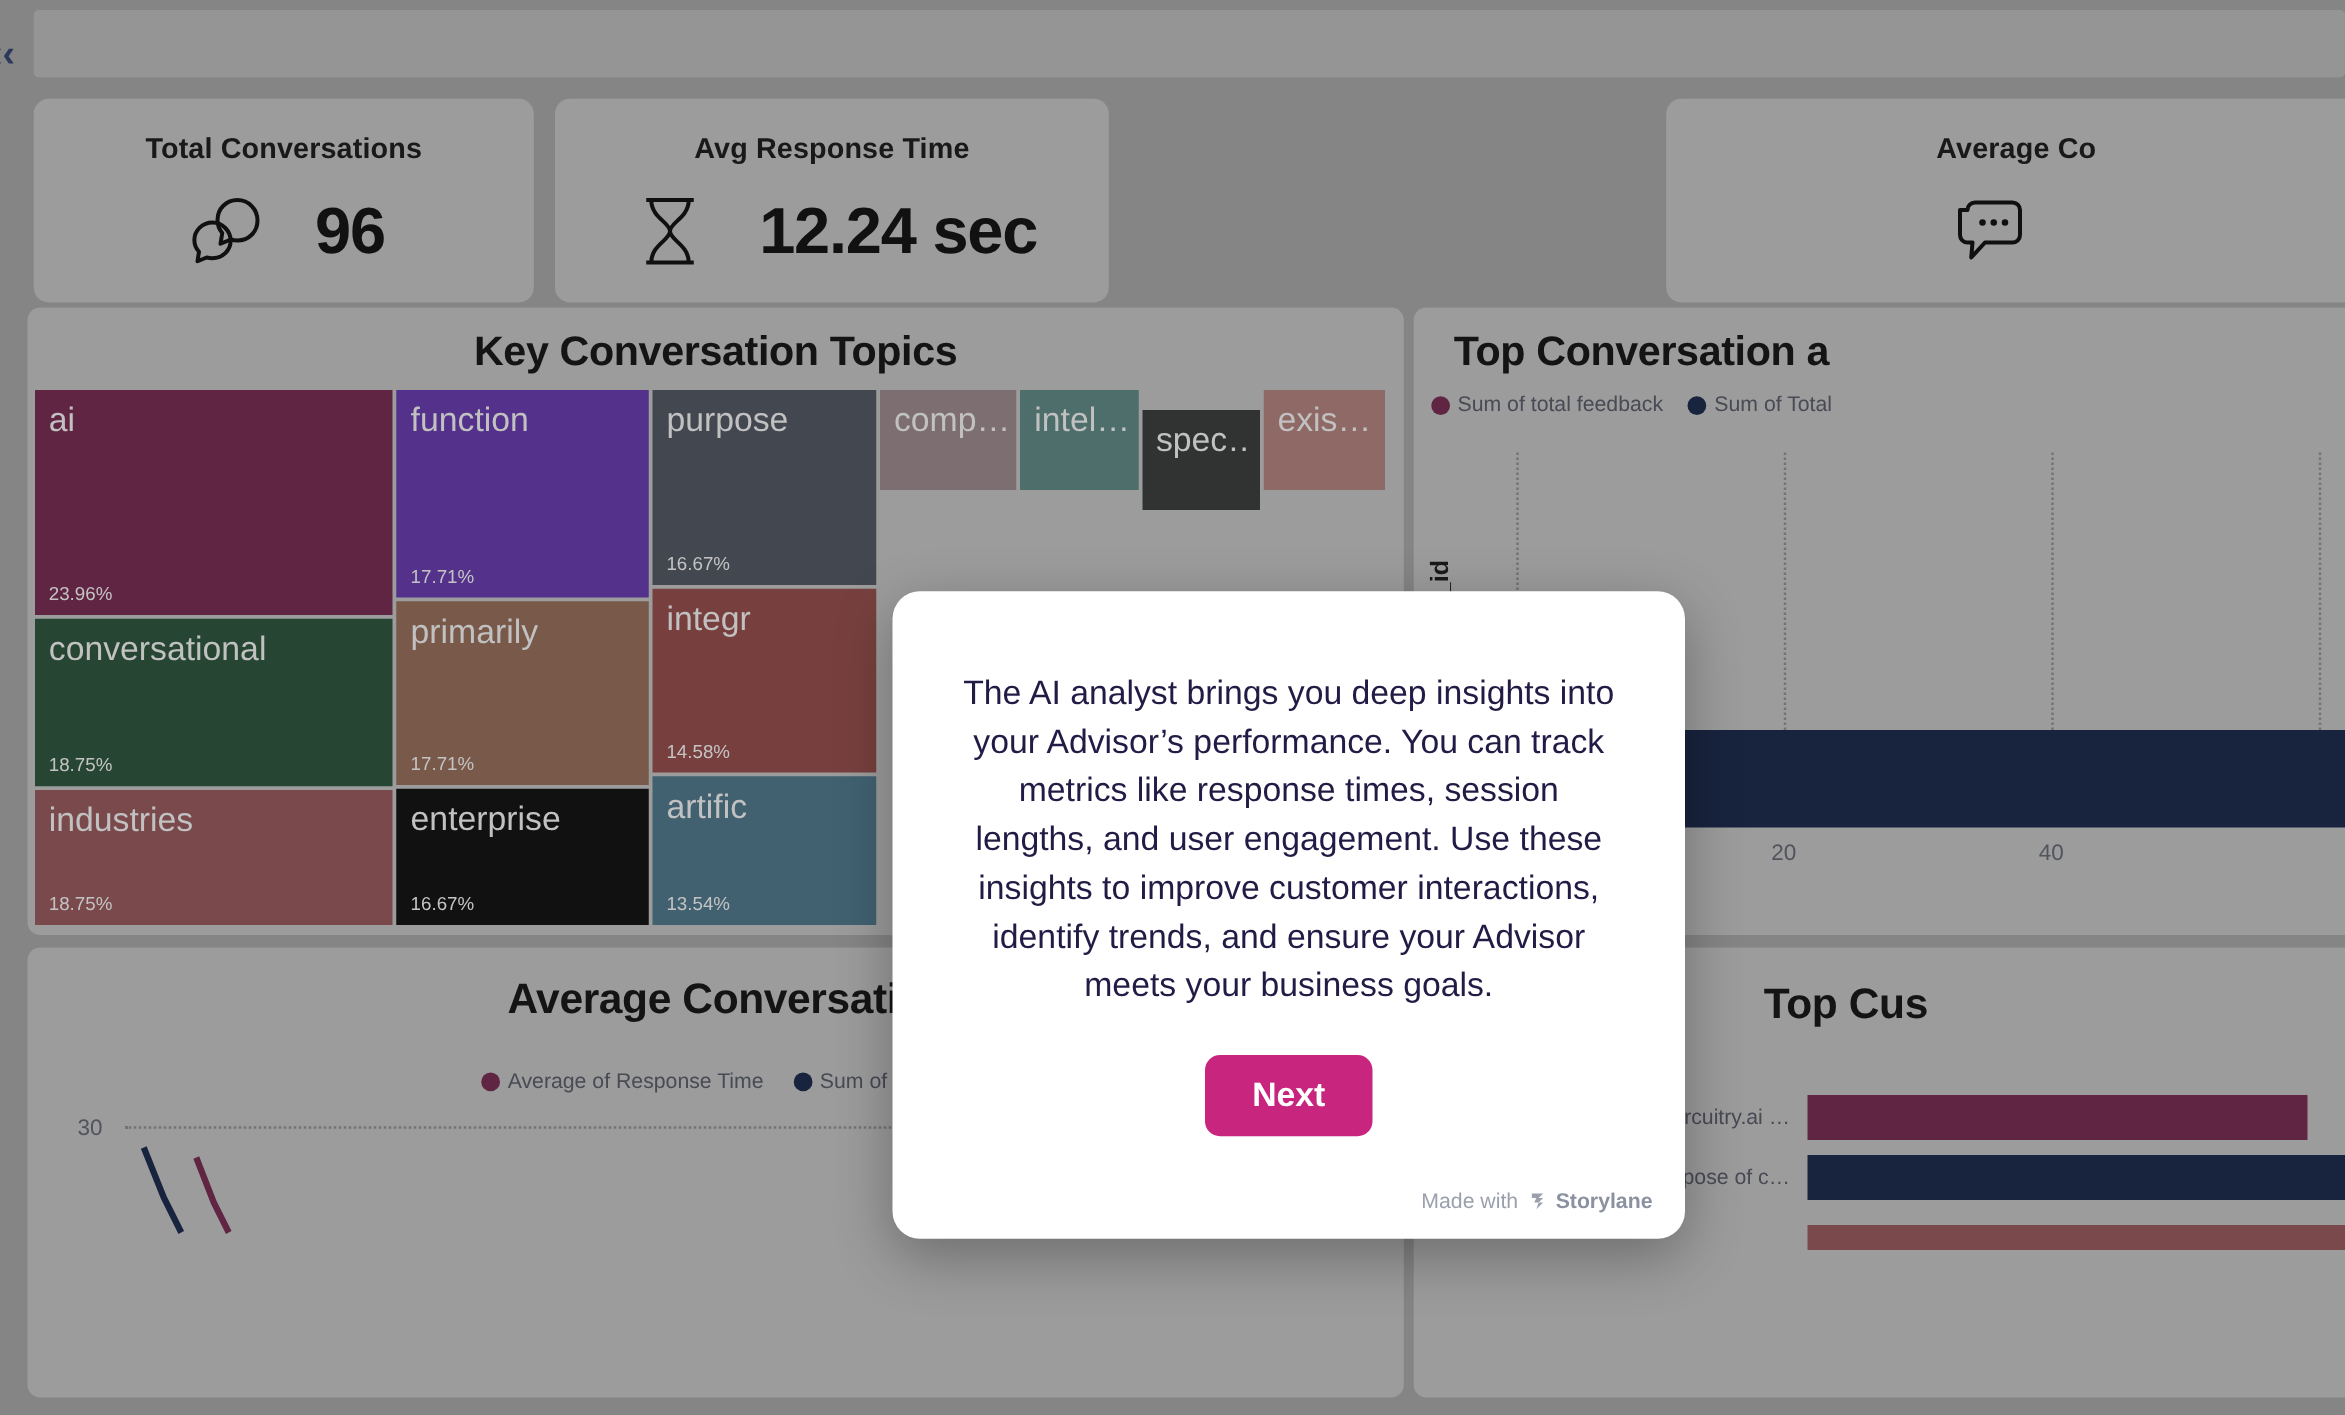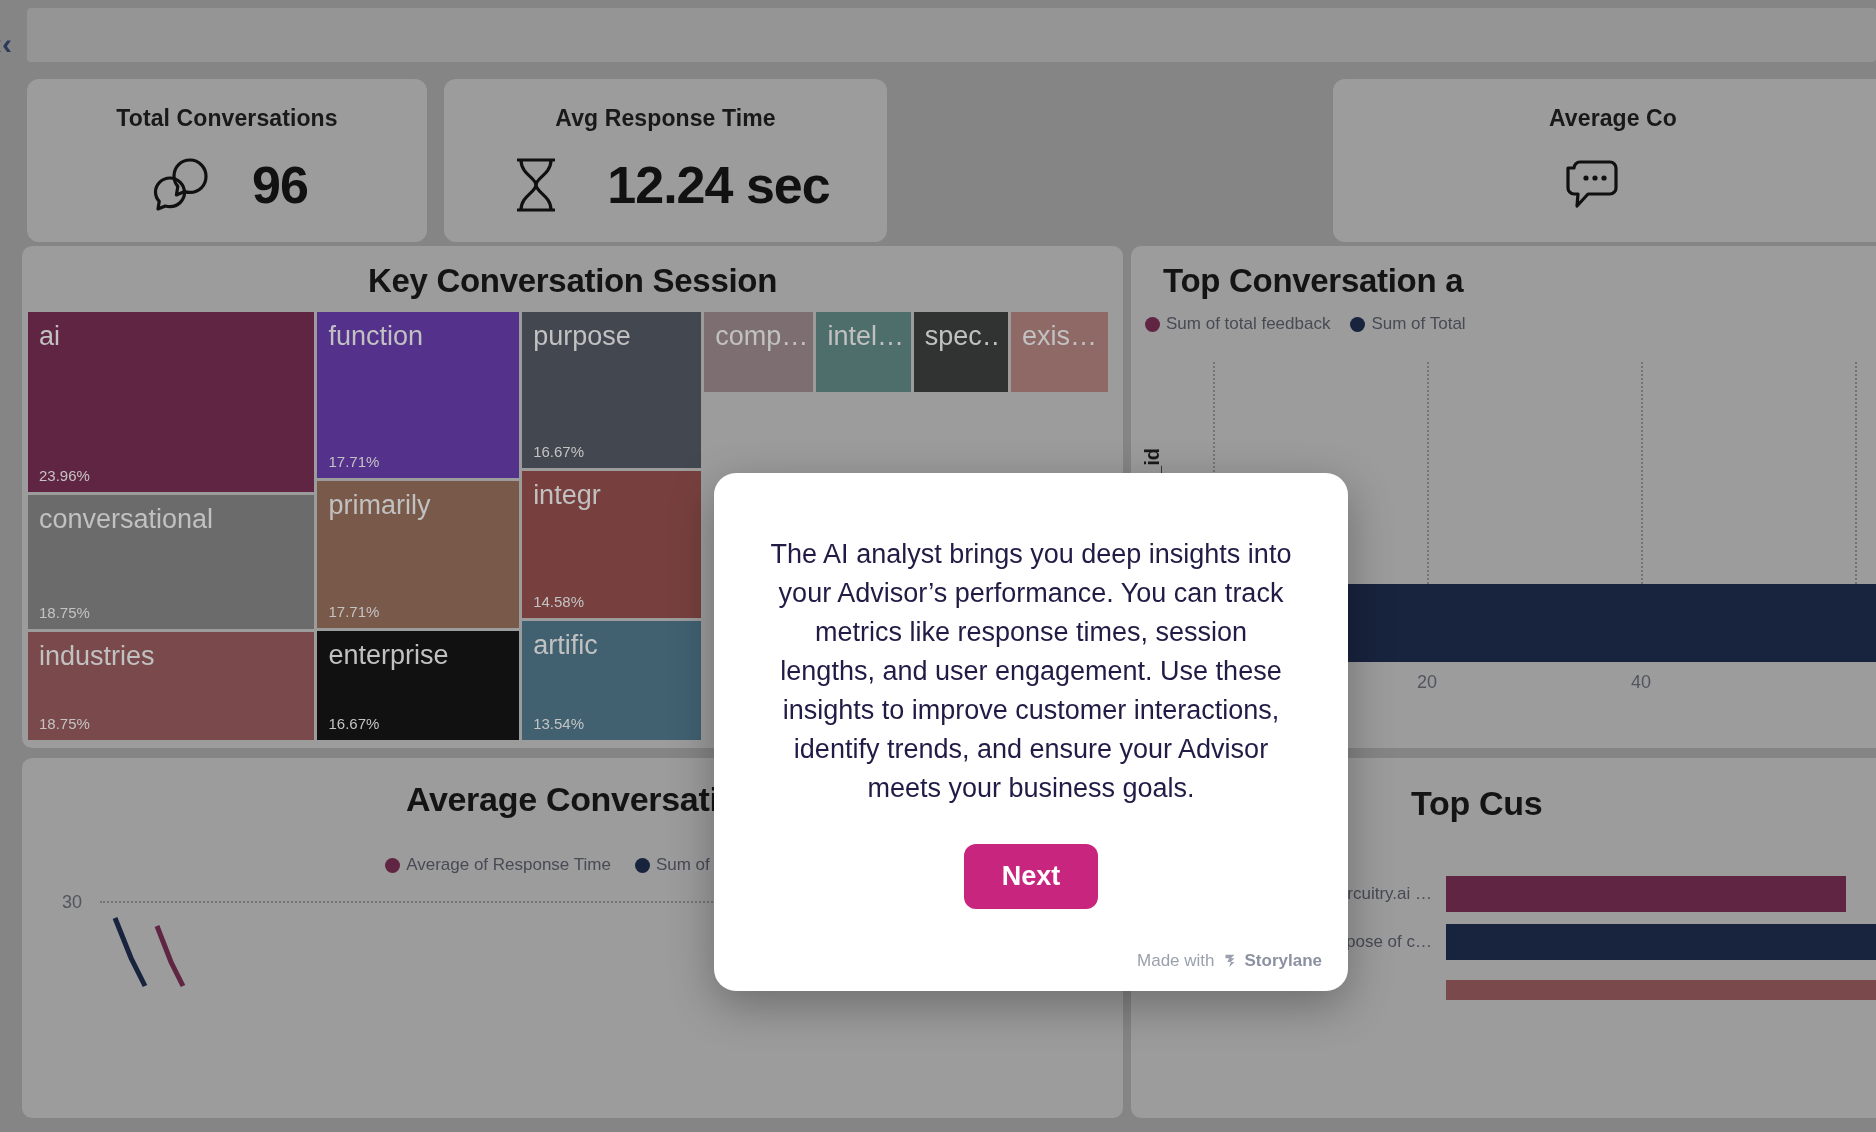--- a/index.html
+++ b/index.html
@@ -205,29 +205,29 @@
             <circle cx="35" cy="28" r="2.6" fill="#111" stroke="none"></circle>
             <circle cx="44" cy="28" r="2.6" fill="#111" stroke="none"></circle>
           </svg>
         </span>
         <span class="kpi-value"></span>
       </div>
     </div>
   </div>
 
   <div class="panel-treemap">
-    <div class="panel-title">Key Conversation Session</div>
+    <div class="panel-title">Key Conversation Topics</div>
     <div class="treemap">
 
       <div class="tm-col" style="width:304px;">
         <div class="tile" style="height:180px;background:#8E1B56;">
           <span class="lbl">ai</span>
           <span class="pct">23.96%</span>
         </div>
-        <div class="tile" style="height:134px;background:#737373;">
+        <div class="tile" style="height:134px;background:#14532d;">
           <span class="lbl">conversational</span>
           <span class="pct">18.75%</span>
         </div>
         <div class="tile" style="height:108px;background:#A4454A;">
           <span class="lbl">industries</span>
           <span class="pct">18.75%</span>
         </div>
       </div>
 
       <div class="tm-col" style="width:214px;">
@@ -264,21 +264,21 @@
         <div class="tile" style="height:80px;background:#907578;">
           <span class="lbl">comp…</span>
         </div>
       </div>
       <div class="tm-col" style="width:100px;">
         <div class="tile" style="height:80px;background:#3C7D74;">
           <span class="lbl">intel…</span>
         </div>
       </div>
       <div class="tm-col" style="width:100px;">
-        <div class="tile" style="height:80px;background:#333738;">
+        <div class="tile" style="height:80px;background:#333738;margin-top:16px;">
           <span class="lbl">spec…</span>
         </div>
       </div>
       <div class="tm-col" style="width:103px;">
         <div class="tile" style="height:80px;background:#B36A65;">
           <span class="lbl">exis…</span>
         </div>
       </div>
     </div>
   </div>

